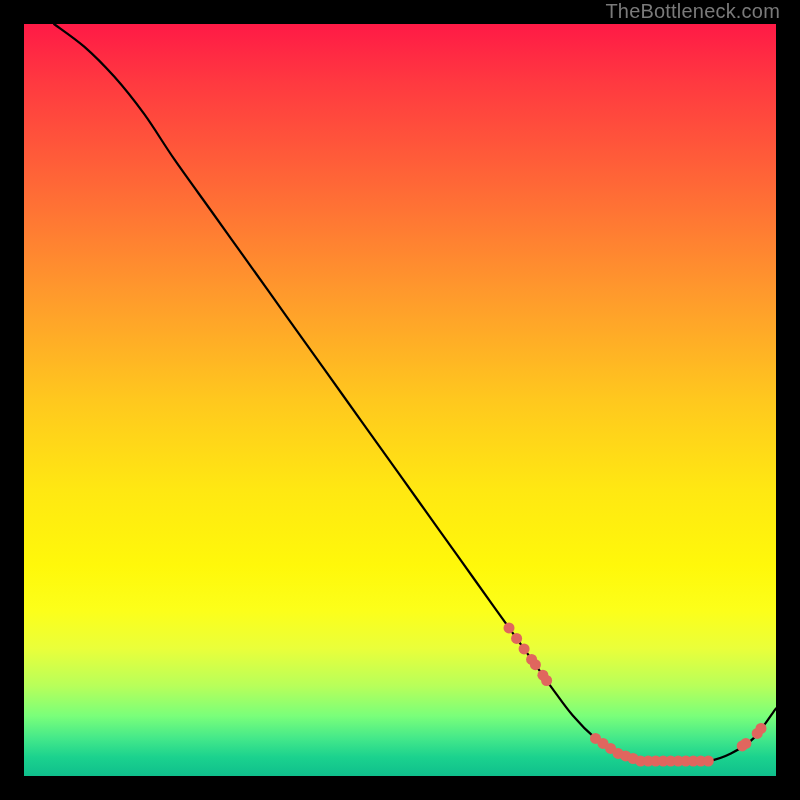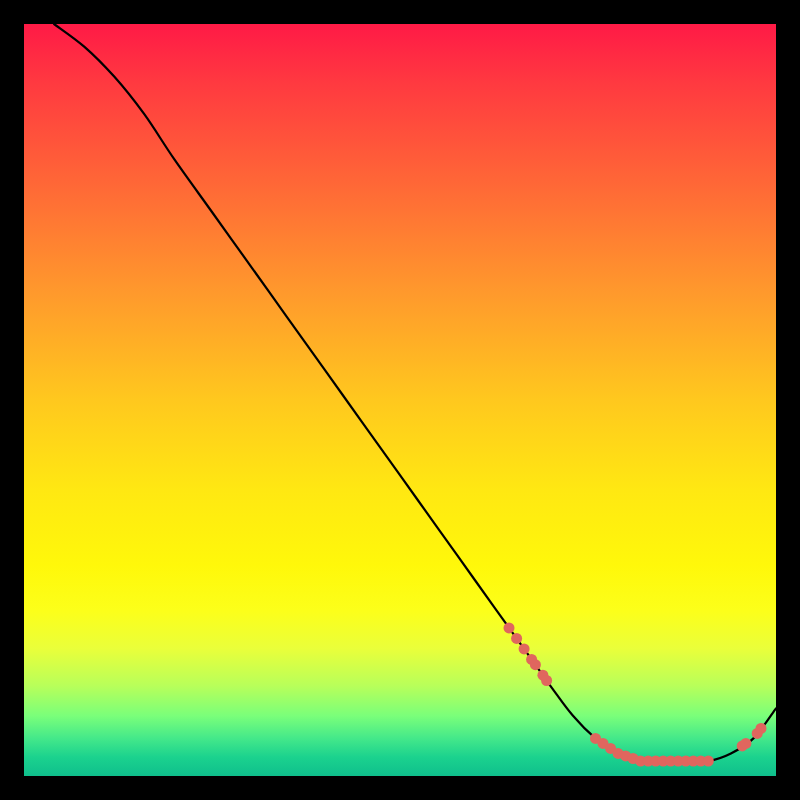--- a/index.html
+++ b/index.html
@@ -58,20 +58,21 @@
     width: 752px;
     height: 752px;
     overflow: visible;
   }
 </style>
 </head>
 <body>
 
 <div class="stage">
 
+  <div class="attribution">TheBottleneck.com</div>
 
   <div class="plot">
     <svg class="overlay" viewBox="0 0 752 752" preserveAspectRatio="none">
       <path id="curve-path" fill="none" stroke="#000" stroke-width="2.2" stroke-linecap="round" stroke-linejoin="round" d="M 30.1 0.0 C 35.1 3.8, 50.1 13.8, 60.2 22.6 C 70.2 31.3, 80.2 41.4, 90.2 52.6 C 100.3 63.9, 110.3 76.5, 120.3 90.2 C 130.3 104.0, 139.1 119.1, 150.4 135.4 C 161.7 151.7, 175.5 170.5, 188.0 188.0 C 200.5 205.5, 213.1 223.1, 225.6 240.6 C 238.1 258.2, 250.7 275.7, 263.2 293.3 C 275.7 310.8, 288.3 328.4, 300.8 345.9 C 313.3 363.5, 325.9 381.0, 338.4 398.6 C 350.9 416.1, 363.5 433.7, 376.0 451.2 C 388.5 468.7, 401.1 486.3, 413.6 503.8 C 426.1 521.4, 438.7 538.9, 451.2 556.5 C 463.7 574.0, 476.3 591.6, 488.8 609.1 C 501.3 626.7, 516.4 648.0, 526.4 661.8 C 536.4 675.5, 541.4 683.1, 549.0 691.8 C 556.5 700.6, 564.0 708.1, 571.5 714.4 C 579.0 720.7, 586.6 725.7, 594.1 729.4 C 601.6 733.2, 609.1 735.7, 616.6 737.0 C 624.2 738.2, 631.7 737.0, 639.2 737.0 C 646.7 737.0, 654.2 737.0, 661.8 737.0 C 669.3 737.0, 676.8 738.2, 684.3 737.0 C 691.8 735.7, 699.4 733.2, 706.9 729.4 C 714.4 725.7, 721.9 721.9, 729.4 714.4 C 737.0 706.9, 748.2 689.3, 752.0 684.3"></path>
       <g id="markers-g">
           <circle cx="485.0" cy="603.9" r="5.5" fill="#e0665e"></circle>
           <circle cx="492.6" cy="614.4" r="5.5" fill="#e0665e"></circle>
           <circle cx="500.1" cy="624.9" r="5.5" fill="#e0665e"></circle>
           <circle cx="507.6" cy="635.4" r="5.5" fill="#e0665e"></circle>
           <circle cx="511.4" cy="640.7" r="5.5" fill="#e0665e"></circle>

